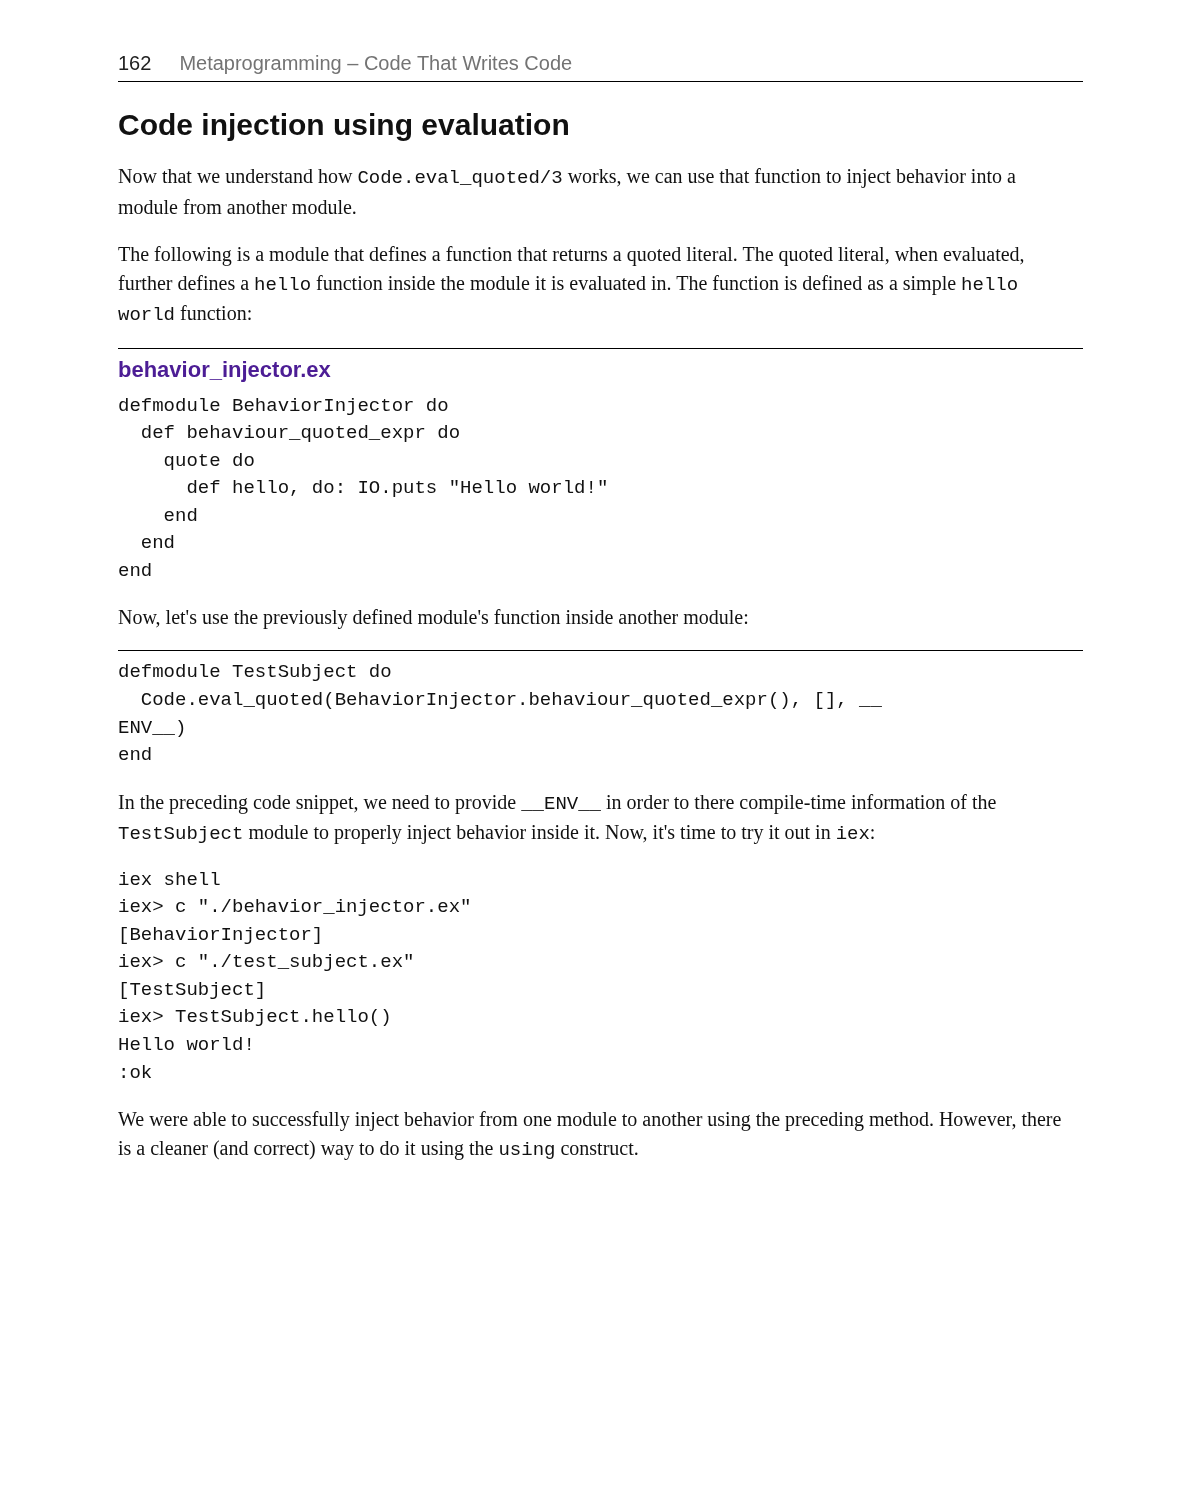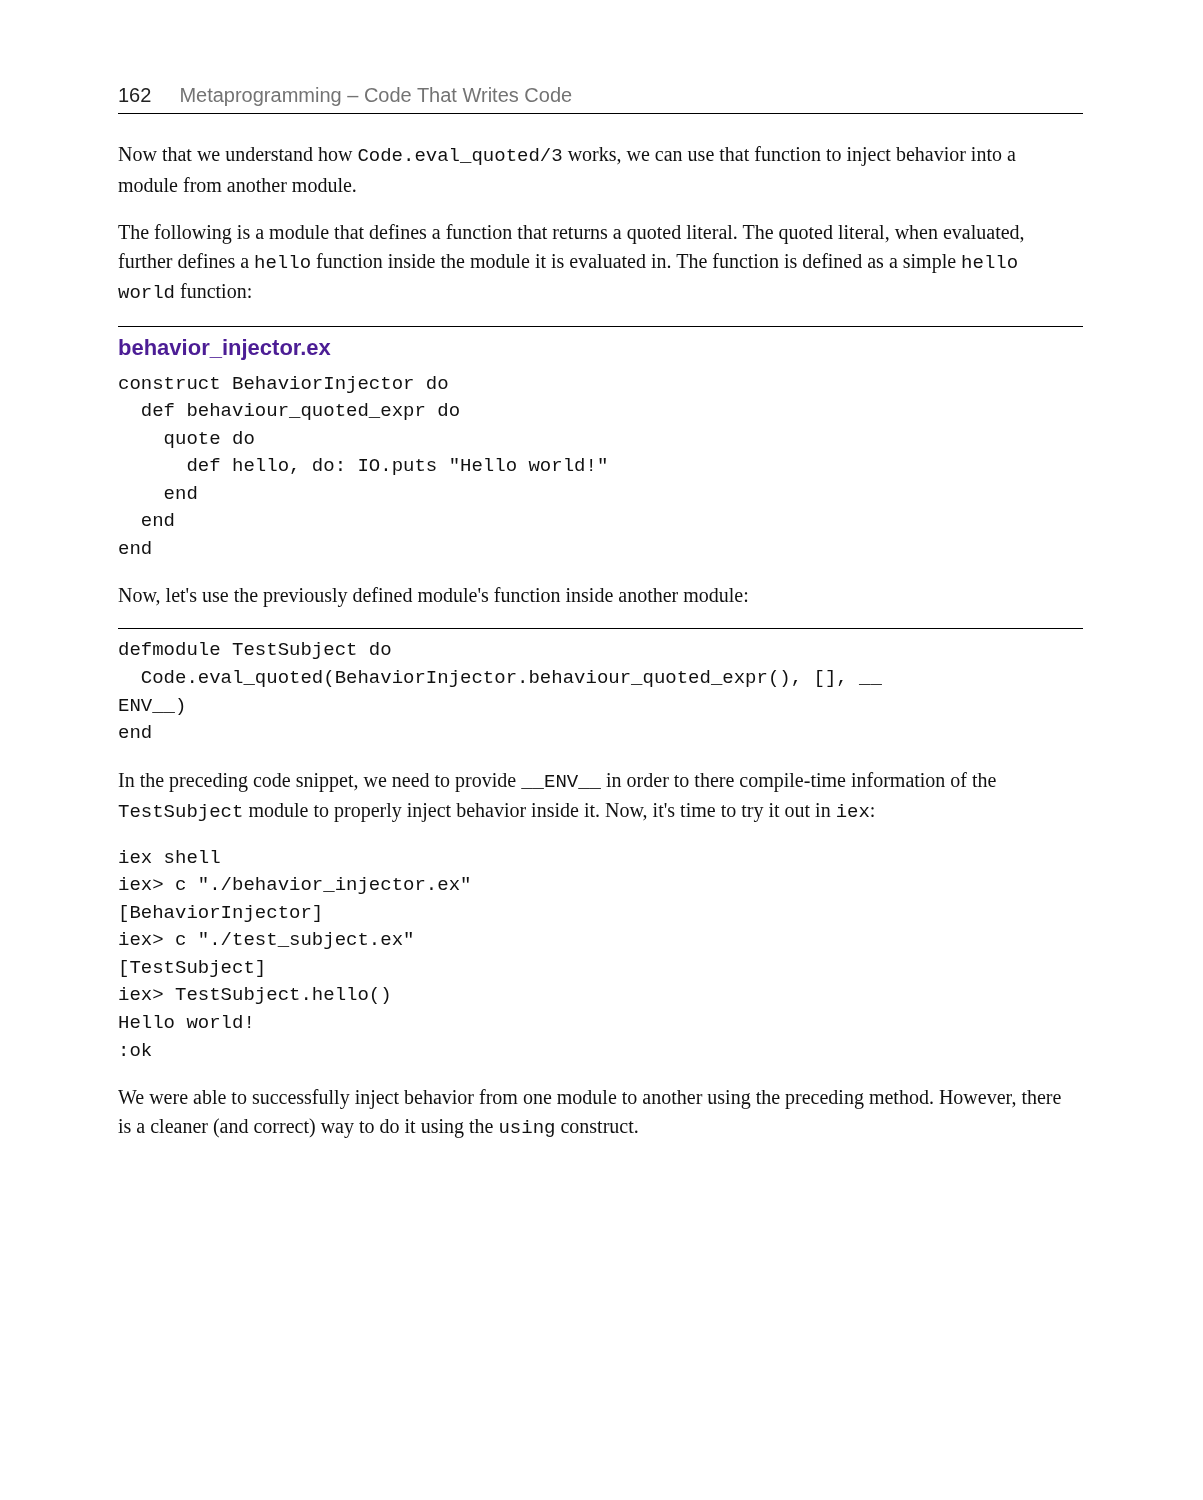--- a/index.html
+++ b/index.html
@@ -6,21 +6,21 @@
       margin: 0;
       padding: 0;
       font-family: 'Minion Pro', 'Georgia', serif;
       background: #fff;
       color: #000;
     }
     .page {
       width: 1203px;
       height: 1500px;
       box-sizing: border-box;
-      padding: 84px 120px 80px 118px;
+      padding: 52px 120px 80px 118px;
       position: relative;
     }
     .header-line {
       display: flex;
       align-items: baseline;
       margin-bottom: 6px;
     }
     .page-number {
       font-size: 20px;
       font-family: 'Myriad Pro', 'Helvetica Neue', Arial, sans-serif;
@@ -87,32 +87,33 @@
 </head>
 <body>
 
 <div class="page">
   <div class="header-line">
     <span class="page-number">162</span>
     <span class="chapter-title">Metaprogramming – Code That Writes Code</span>
   </div>
   <hr class="top-rule">
 
+  <h1 class="section-title">Code injection using evaluation</h1>
 
   <p class="body">
     <span>Now that we understand how </span><span class="inline-code">Code.eval_quoted/3</span><span> works, we can use that function to inject behavior into a module from another module.</span>
   </p>
 
   <p class="body">
     <span>The following is a module that defines a function that returns a quoted literal. The quoted literal, when evaluated, further defines a </span><span class="inline-code">hello</span><span> function inside the module it is evaluated in. The function is defined as a simple </span><span class="inline-code">hello world</span><span> function:</span>
   </p>
 
   <hr class="thin-rule">
   <h3 class="file-heading">behavior_injector.ex</h3>
-  <pre class="code-block">construct BehaviorInjector do
+  <pre class="code-block">defmodule BehaviorInjector do
   def behaviour_quoted_expr do
     quote do
       def hello, do: IO.puts "Hello world!"
     end
   end
 end</pre>
 
   <p class="body">Now, let's use the previously defined module's function inside another module:</p>
 
   <hr class="thin-rule">

